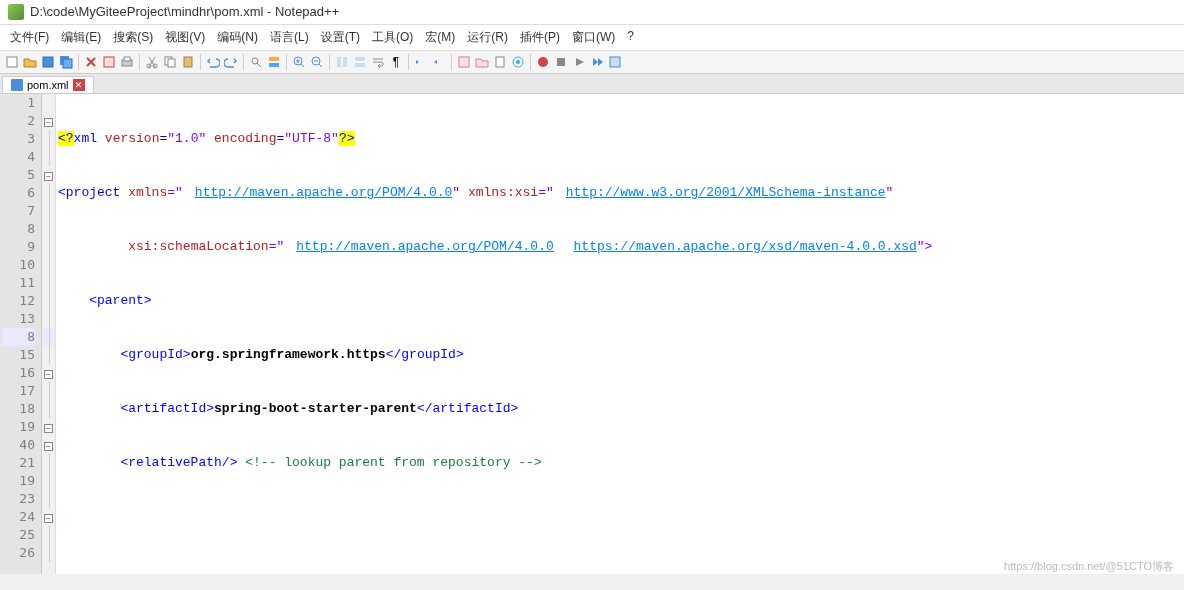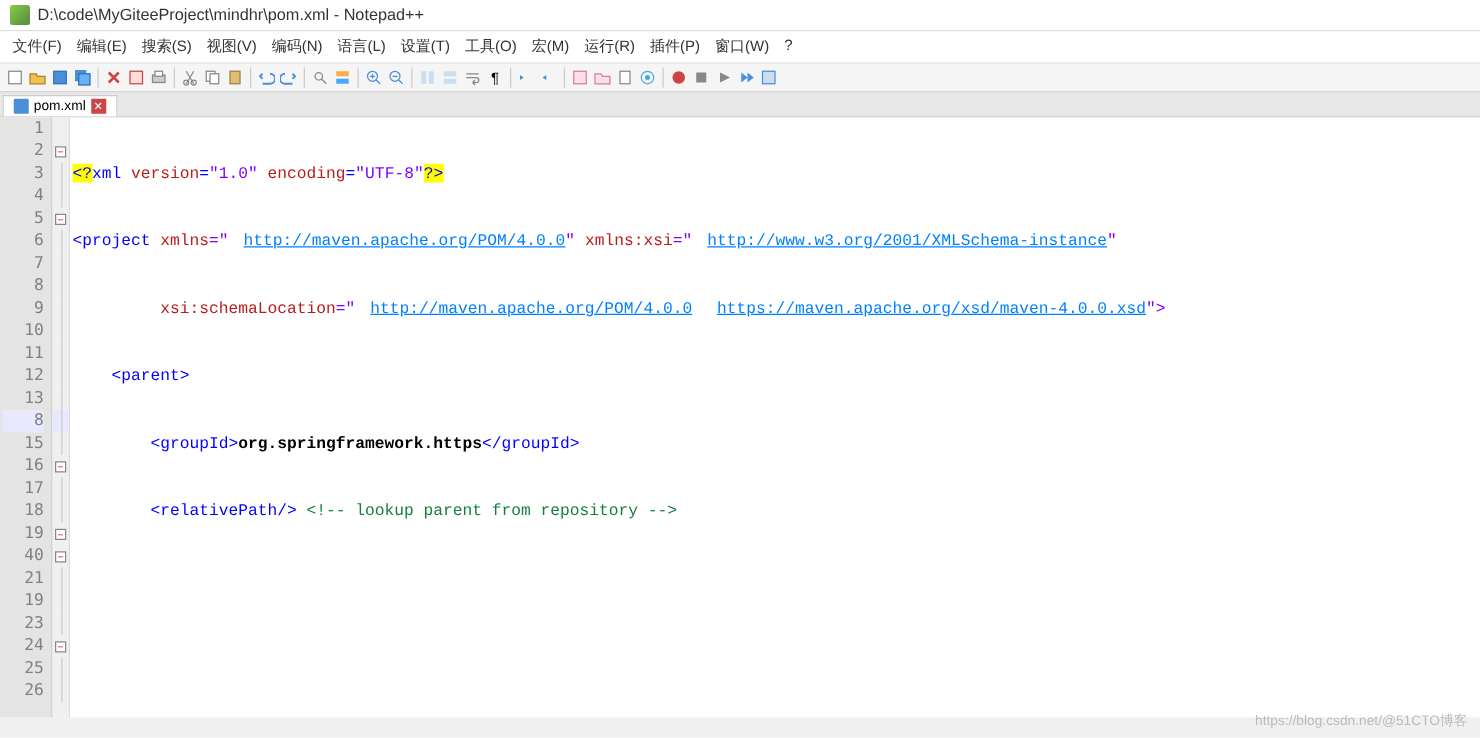--- a/index.html
+++ b/index.html
@@ -26,21 +26,21 @@
 .code { flex: 1; font-family: Consolas, "Courier New", monospace; font-size: 13px; line-height: 18px; white-space: pre; color: #000; overflow: hidden; }
 .code-line { height: 18px; padding-left: 2px; }
 .hl-current { background: #e8e8ff; }
 .tag { color: #0000ff; }
 .attr { color: #b91c1c; }
 .str { color: #8000ff; }
 .url { color: #0080ff; text-decoration: underline; margin-left: 12px; }
 .txt { color: #000; font-weight: bold; }
 .cmt { color: #15803d; }
 .pi-hl { background: #ffff00; }
-.watermark { position: absolute; right: 10px; bottom: 6px; color: #bbb; font-size: 11px; }
+.watermark { position: absolute; right: 10px; bottom: 16px; color: #bbb; font-size: 11px; }
 </style>
 </head>
 <body>
 
 <div class="title-bar">
   <span class="title-icon"></span>
   <span class="title-text">D:\code\MyGiteeProject\mindhr\pom.xml - Notepad++</span>
 </div>
 
 <div class="menu-bar">
@@ -336,20 +336,21 @@
     <div class="fold-line">
         <span class="fold-vert"></span>
       </div>
   </div>
   <div class="code">
     <div class="code-line"><span class="pi-hl tag">&lt;?</span><span class="tag">xml </span><span class="attr">version</span><span class="tag">=</span><span class="str">"1.0"</span><span class="attr"> encoding</span><span class="tag">=</span><span class="str">"UTF-8"</span><span class="pi-hl tag">?&gt;</span></div>
     <div class="code-line"><span class="tag">&lt;project </span><span class="attr">xmlns</span><span class="str">="</span><span class="url">http://maven.apache.org/POM/4.0.0</span><span class="str">" </span><span class="attr">xmlns:xsi</span><span class="str">="</span><span class="url">http://www.w3.org/2001/XMLSchema-instance</span><span class="str">"</span></div>
     <div class="code-line"><span>         </span><span class="attr">xsi:schemaLocation</span><span class="str">="</span><span class="url">http://maven.apache.org/POM/4.0.0</span><span> </span><span class="url">https://maven.apache.org/xsd/maven-4.0.0.xsd</span><span class="str">"&gt;</span></div>
     <div class="code-line"><span class="tag">    &lt;parent&gt;</span></div>
     <div class="code-line"><span class="tag">        &lt;groupId&gt;</span><span class="txt">org.springframework.https</span><span class="tag">&lt;/groupId&gt;</span></div>
+    <div class="code-line"><span class="tag">        &lt;artifactId&gt;</span><span class="txt">spring-boot-starter-parent</span><span class="tag">&lt;/artifactId&gt;</span></div>
     <div class="code-line"><span class="tag">        &lt;relativePath/&gt; </span><span class="cmt">&lt;!-- lookup parent from repository --&gt;</span></div>
     
     
     
     
     
     
     
     
     

